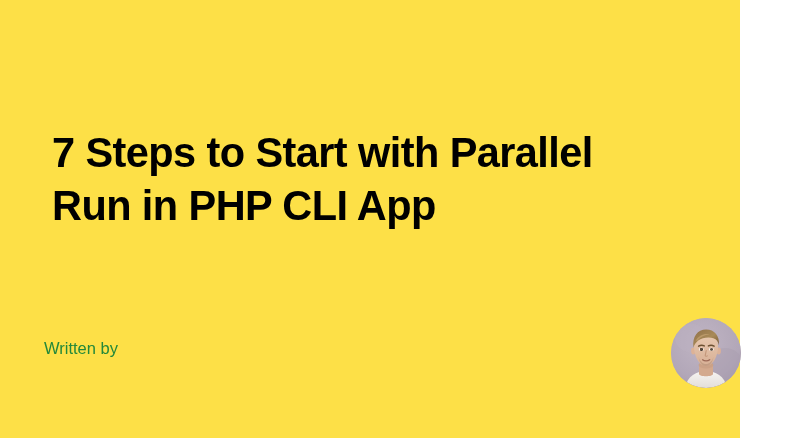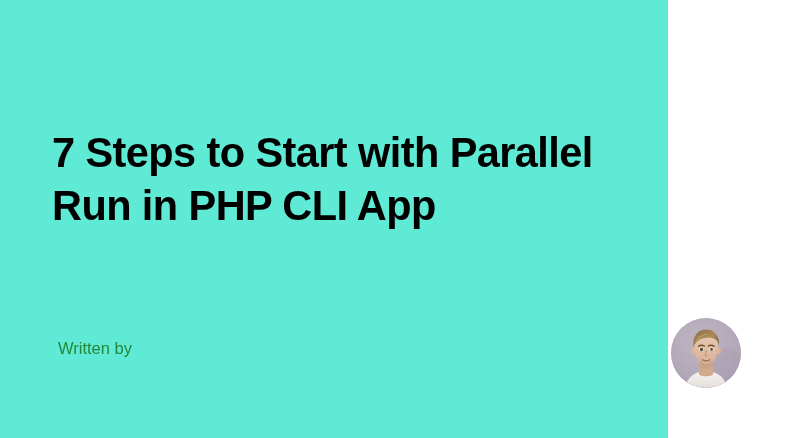--- a/index.html
+++ b/index.html
@@ -9,23 +9,23 @@
   body {
     width: 800px;
     height: 438px;
     background: #ffffff;
     font-family: "Liberation Sans", sans-serif;
     overflow: hidden;
   }
 
   .card {
     position: relative;
-    width: 668px;
+    width: 740px;
     height: 438px;
-    background: #5eead4;
+    background: #fde047;
     box-sizing: border-box;
   }
 
   
   .post-title {
     position: absolute;
     left: 52px;
     top: 126px;
     width: 690px;
     margin: 0;
@@ -36,21 +36,21 @@
     letter-spacing: -0.6px;
     color: #000000;
     transform: scaleX(0.965);
     transform-origin: left top;
     white-space: pre-line;
   }
 
   
   .byline {
     position: absolute;
-    left: 58px;
+    left: 44px;
     top: 337px;
     font-family: "Liberation Sans", sans-serif;
     font-size: 16.5px;
     line-height: 22px;
     color: #23883a;
   }
   .byline-line {
     display: block;
     white-space: nowrap;
   }

